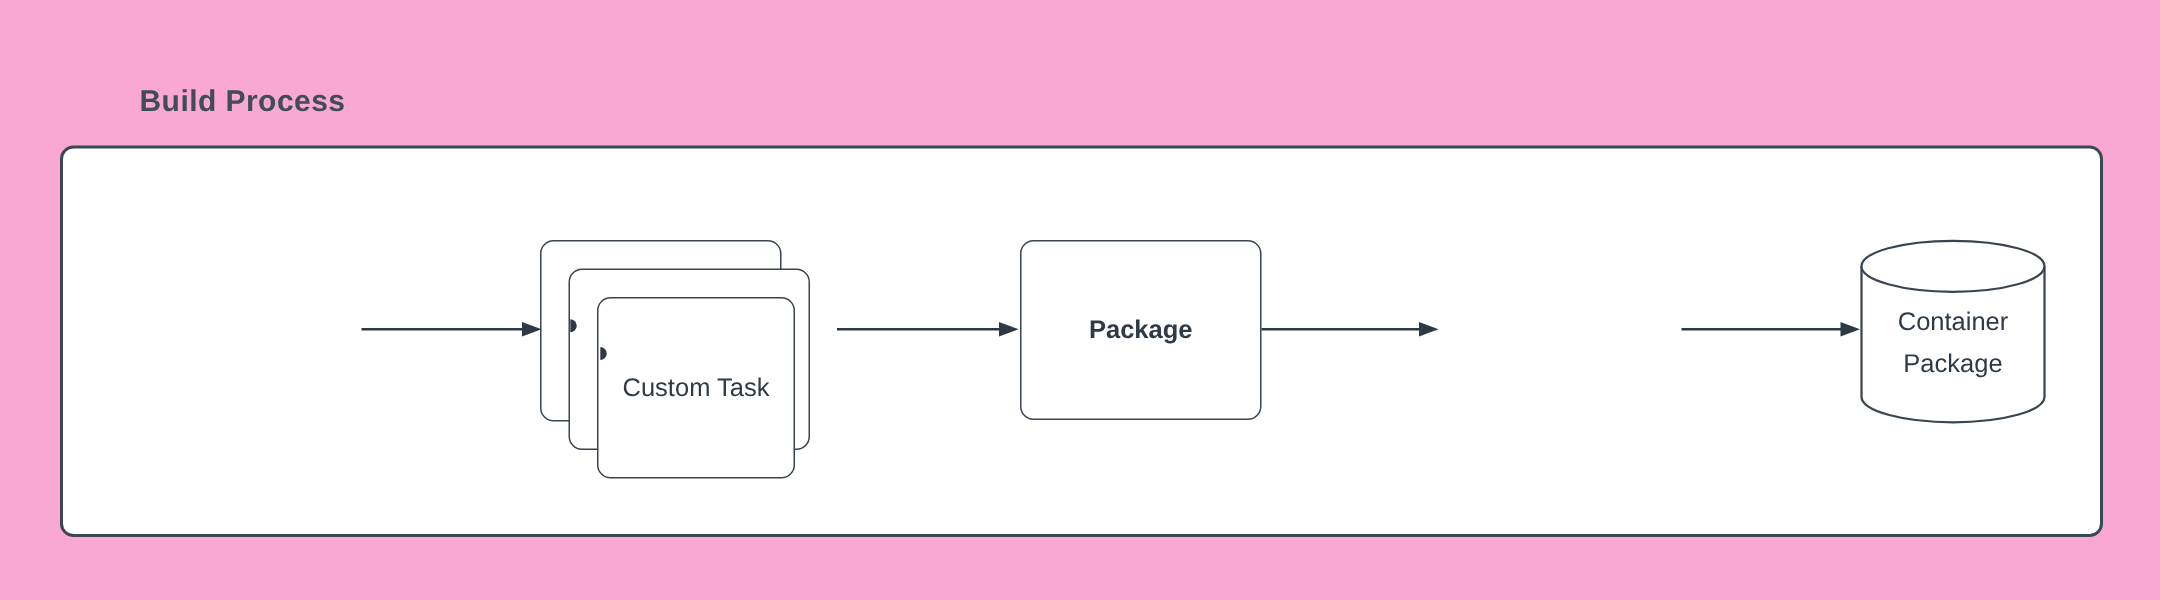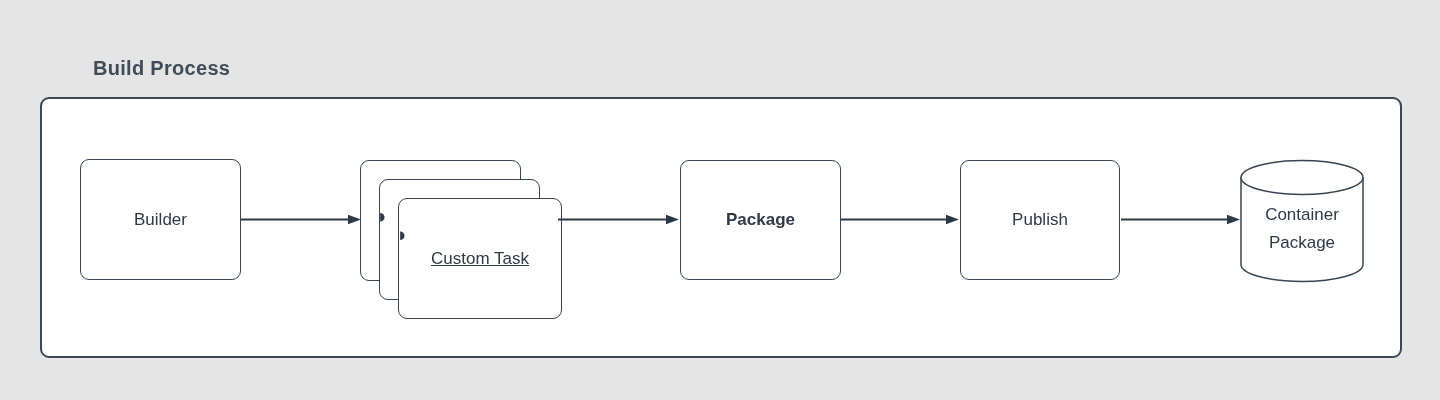--- a/index.html
+++ b/index.html
@@ -5,21 +5,21 @@
   html, body {
     margin: 0;
     padding: 0;
     background: #000000;
     font-family: "Liberation Sans", sans-serif;
   }
   .stage {
     position: relative;
     width: 1440px;
     height: 400px;
-    background: #e5e5e5;
+    background: #f9a8d4;
     overflow: hidden;
   }
   .diagram-title {
     position: absolute;
     left: 93px;
     top: 57px;
     font-size: 20px;
     font-weight: bold;
     color: #414c59;
     letter-spacing: 0.3px;
@@ -44,21 +44,21 @@
     display: flex;
     align-items: center;
     justify-content: center;
     color: #2f3a47;
     font-size: 17px;
     text-align: center;
   }
   .node-builder   { left: 80px;  top: 159px; width: 161px; height: 121px; }
   .stack-card-back  { left: 360px; top: 160px; width: 161px; height: 121px; }
   .stack-card-mid   { left: 379px; top: 179px; width: 161px; height: 121px; }
-  .stack-card-front { left: 398px; top: 198px; width: 164px; height: 121px; text-decoration: underline; }
+  .stack-card-front { left: 398px; top: 198px; width: 132px; height: 121px; }
   .node-package   { left: 680px; top: 160px; width: 161px; height: 120px; font-weight: bold; }
   .node-publish   { left: 960px; top: 160px; width: 160px; height: 120px; }
   .cylinder-svg {
     position: absolute;
     left: 1238px;
     top: 158px;
     width: 128px;
     height: 128px;
   }
   .cylinder-label {
@@ -82,37 +82,31 @@
 </style>
 </head>
 <body>
 
 <div class="stage">
 
   <div class="diagram-title">Build Process</div>
 
   <div class="panel"></div>
 
-  <div class="node node-builder">
-    <span>Builder</span>
-  </div>
 
   <div class="node stack-card-back"></div>
   <div class="node stack-card-mid"></div>
   <div class="node stack-card-front">
     <span>Custom Task</span>
   </div>
 
   <div class="node node-package">
     <span>Package</span>
   </div>
 
-  <div class="node node-publish">
-    <span>Publish</span>
-  </div>
 
   <svg class="cylinder-svg" viewBox="0 0 128 128">
     <path d="M 3 19.5 L 3 106.5 A 61 17 0 0 0 125 106.5 L 125 19.5" fill="#ffffff" stroke="#3a4551" stroke-width="1.5"></path>
     <ellipse cx="64" cy="19.5" rx="61" ry="17" fill="#ffffff" stroke="#3a4551" stroke-width="1.5"></ellipse>
   </svg>
   <div class="cylinder-label">Container Package</div>
 
   <svg class="overlay" viewBox="0 0 1440 400">
     <g>
       <line x1="241" y1="219.5" x2="349" y2="219.5" stroke="#2e3947" stroke-width="1.8"></line>

